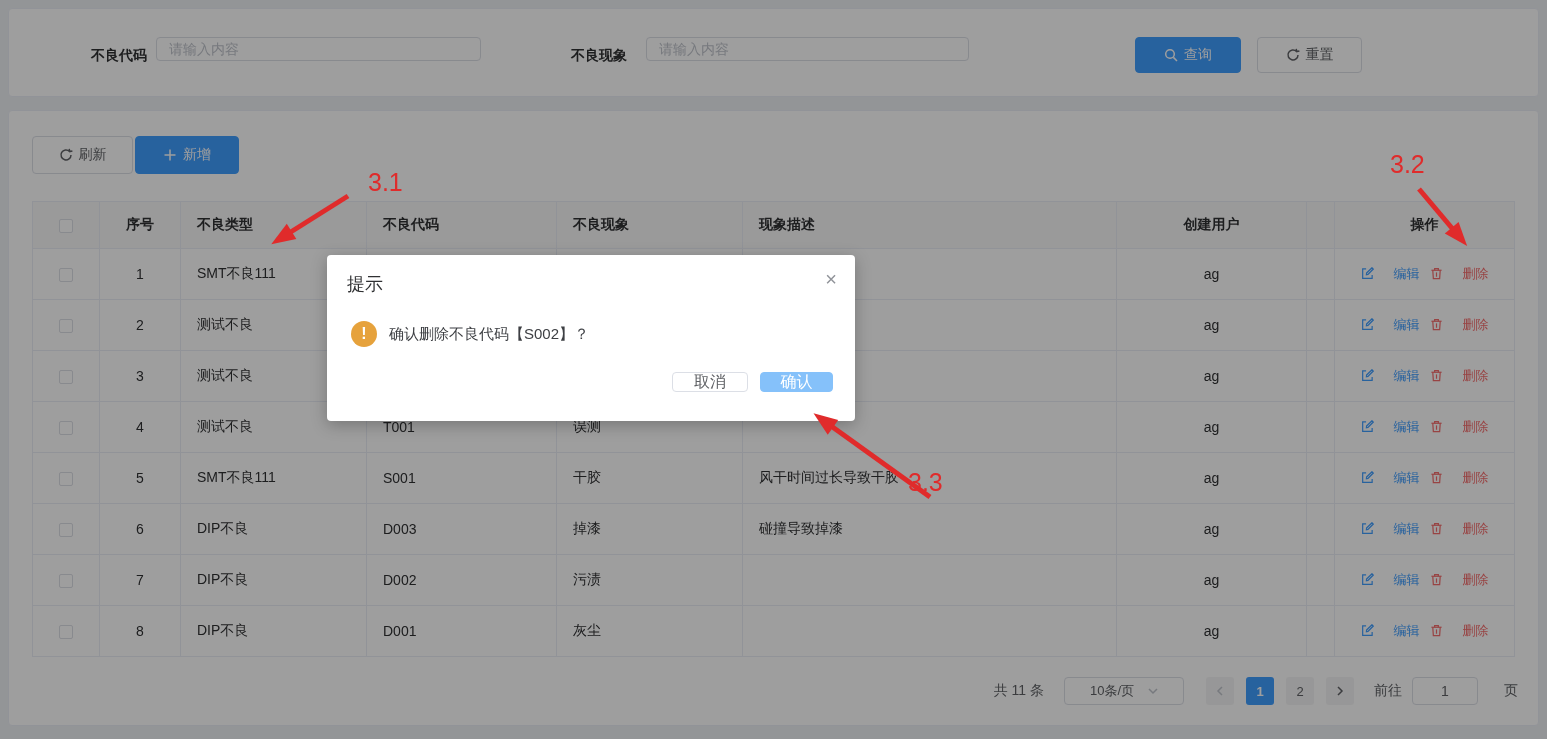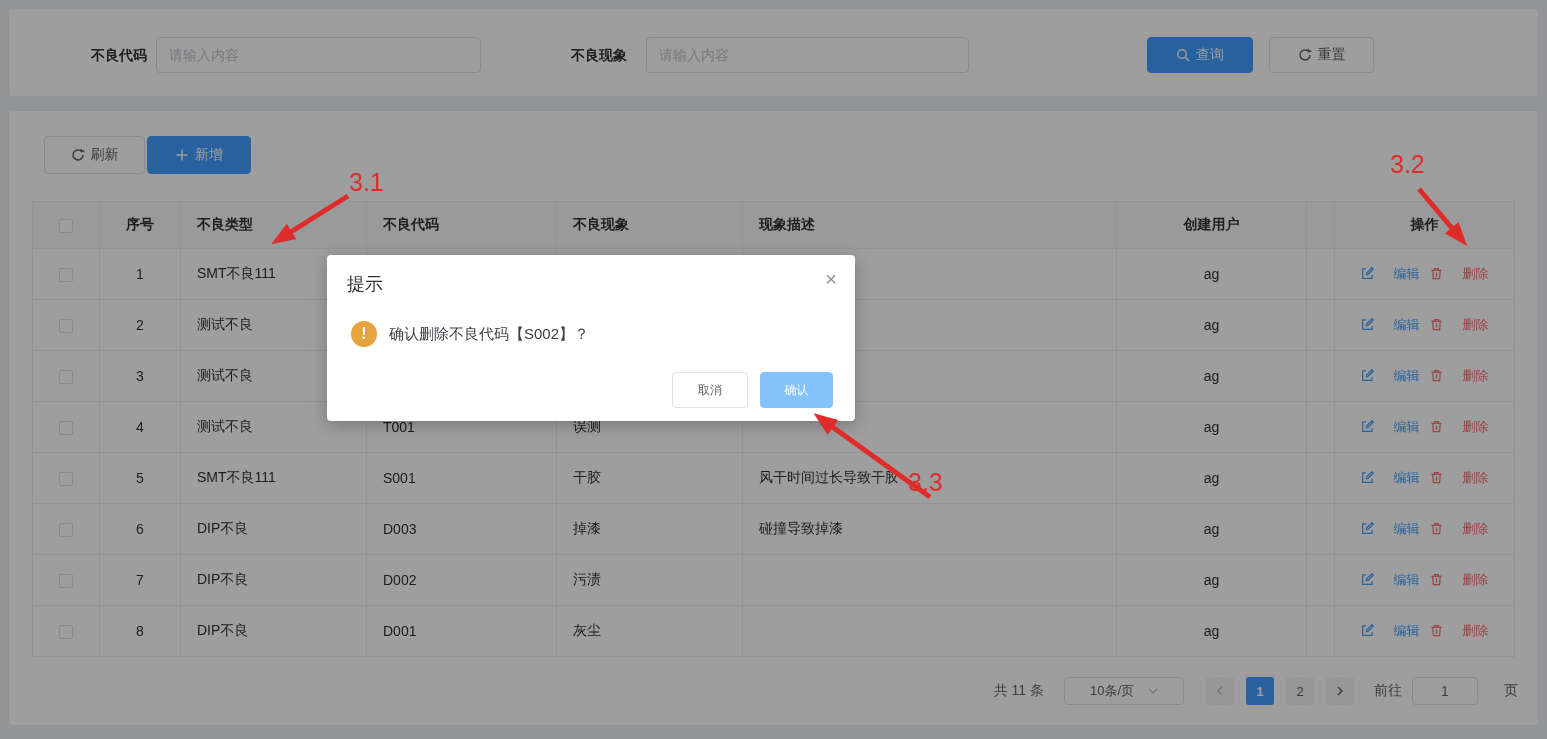--- a/index.html
+++ b/index.html
@@ -8,28 +8,28 @@
     font-family:"Liberation Sans","DejaVu Sans",sans-serif;
     background:#eef0f4; position:relative; overflow:hidden;
     color:#303133; font-size:14px;
   }
   .card { position:absolute; background:#fff; border:1px solid #ebeef5; border-radius:4px; }
   #search-card { left:8px; top:8px; width:1531px; height:89px; }
   #main-card { left:8px; top:110px; width:1531px; height:616px; }
 
   
   .form-label { position:absolute; top:28px; height:36px; line-height:36px; font-weight:700; color:#303133; text-align:right; }
-  .el-input { position:absolute; top:28px; height:36px; border:1px solid #dcdfe6; border-radius:4px;
+  .el-input { position:absolute; top:28px; height:24px; border:1px solid #dcdfe6; border-radius:4px;
               padding:0 12px; font-size:14px; color:#303133; background:#fff; outline:none;
               font-family:"Liberation Sans","DejaVu Sans",sans-serif; }
   .el-input::placeholder { color:#c0c4cc; }
   .btn { position:absolute; top:28px; height:36px; border-radius:4px; border:1px solid #dcdfe6;
          background:#fff; color:#606266; font-size:14px; cursor:pointer; display:flex;
          align-items:center; justify-content:center; gap:6px;
-         font-family:"Liberation Sans","DejaVu Sans",sans-serif;margin-left:12px; }
+         font-family:"Liberation Sans","DejaVu Sans",sans-serif; }
   .btn.primary { background:#409EFF; border-color:#409EFF; color:#fff; }
   .btn.warning { background:#E6A23C; border-color:#E6A23C; color:#fff; }
   .icon { display:inline-flex; width:14px; height:14px; }
   .icon svg { width:100%; height:100%; }
 
   
   table { position:absolute; left:23px; top:90px; width:1482px; border-collapse:collapse; table-layout:fixed; }
   th,td { border:1px solid #ebeef5; font-size:14px; padding:0 16px; overflow:hidden; white-space:nowrap; }
   th { height:47px; background:#f8f8f9; font-weight:700; color:#303133; text-align:left; }
   td { height:51px; background:#fff; color:#303133; text-align:left; }
@@ -57,30 +57,30 @@
   
   #mask { position:absolute; inset:0; background:rgba(0,0,0,0.38); z-index:50; }
   #dialog { position:absolute; left:327px; top:255px; width:528px; height:166px; background:#fff;
             border-radius:4px; box-shadow:0 4px 16px rgba(0,0,0,0.25); z-index:60; }
   .dlg-title { position:absolute; left:20px; top:17px; font-size:18px; color:#303133; }
   .dlg-close { position:absolute; right:18px; top:14px; font-size:20px; color:#909399; cursor:pointer; line-height:1; }
   .dlg-msg-row { position:absolute; left:24px; top:66px; display:flex; align-items:center; gap:12px; }
   .warn-circle { width:26px; height:26px; border-radius:50%; background:#E6A23C; color:#fff;
                  display:flex; align-items:center; justify-content:center; font-weight:700; font-size:16px; }
   .dlg-msg { font-size:15px; color:#3d3f43; }
-  .dlg-btn { position:absolute; top:117px; height:36px; border-radius:4px; font-size:12px; cursor:pointer;
+  .dlg-btn { position:absolute; top:117px; height:20px; border-radius:4px; font-size:16px; cursor:pointer;
              display:flex; align-items:center; justify-content:center;
              font-family:"Liberation Sans","DejaVu Sans",sans-serif; border:1px solid #dcdfe6; background:#fff; color:#606266; }
   #dlg-cancel { left:345px; width:76px; }
   #dlg-confirm { left:433px; width:73px; background:#85c1fa; border-color:#85c1fa; color:#fff; }
 
   
   #anno-svg { position:absolute; inset:0; z-index:70; pointer-events:none; }
   .anno-label { position:absolute; z-index:70; color:#e02b2b; font-size:25px; font-weight:500; pointer-events:none; }
-  #anno-1 { left:349px; top:168px; }
+  #anno-1 { left:368px; top:168px; }
   #anno-2 { left:1390px; top:150px; }
   #anno-3 { left:884px; top:468px;margin-left:24px; }
 </style>
 </head>
 <body>
 
 <div class="card" id="search-card">
   <div class="form-label" style="left:40px; width:98px;">不良代码</div>
   <input class="el-input" style="left: 147px; width: 325px;" placeholder="请输入内容">
   <div class="form-label" style="left:520px; width:98px;">不良现象</div>

